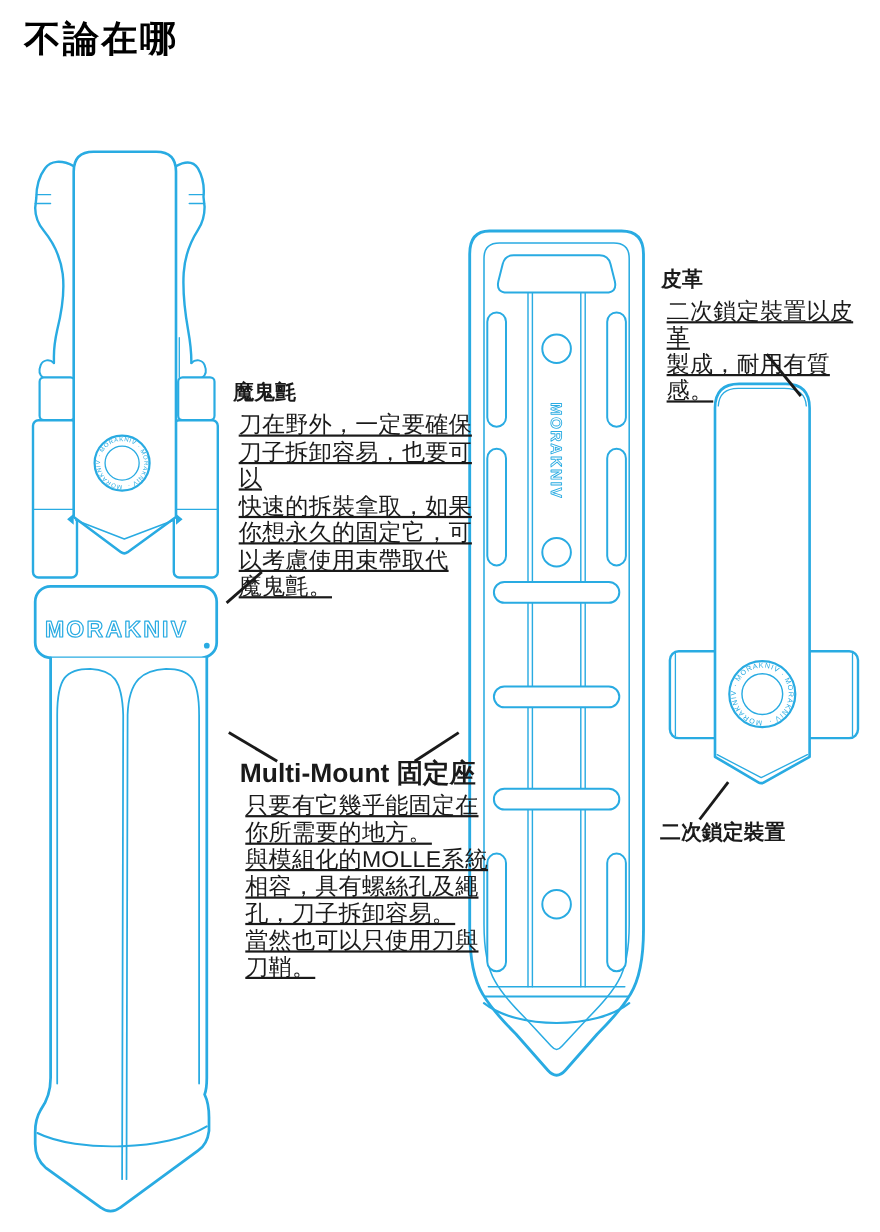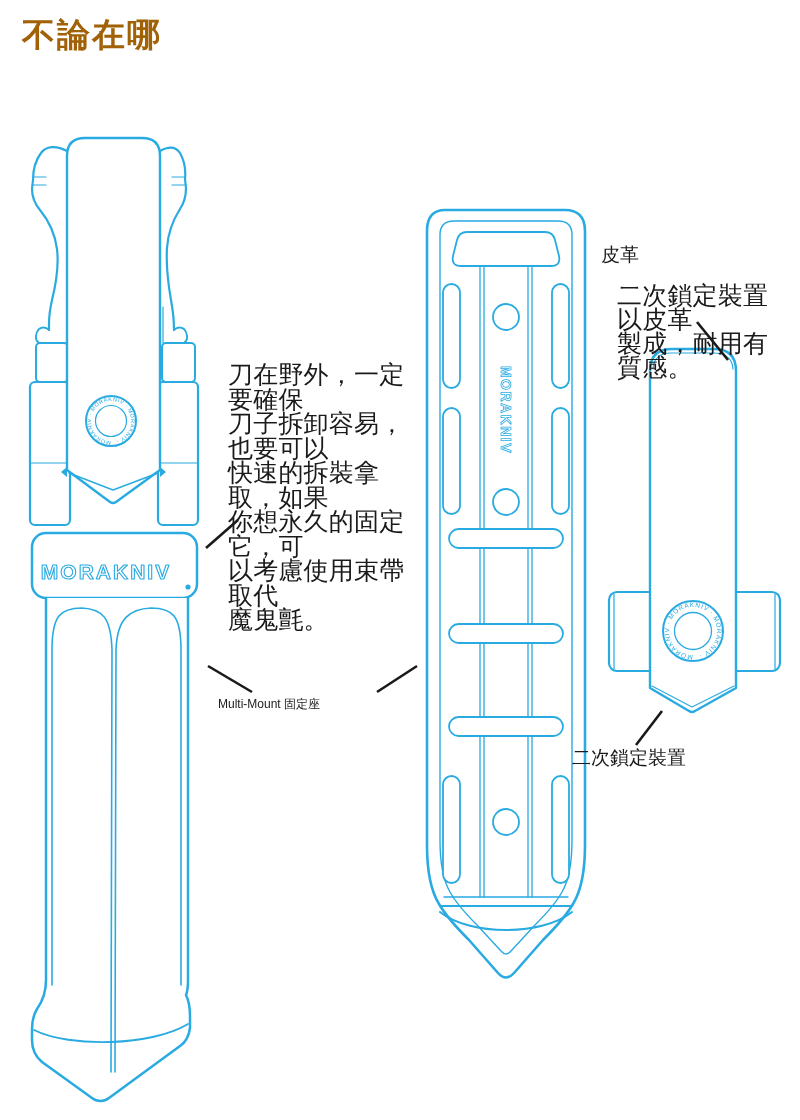--- a/index.html
+++ b/index.html
@@ -1,24 +1,24 @@
 <!DOCTYPE html>
 <html><head>
 <meta charset="utf-8">
 <style>
   html,body{margin:0;padding:0;background:#ffffff;}
   body{
     width:800px;height:1120px;position:relative;overflow:hidden;
     font-family:"Liberation Sans","DejaVu Sans",sans-serif;
     color:#1a1a1a;
   }
-  .heading{position:absolute;left:22px;top:12px;font-weight:900;font-size:33px;line-height:46px;letter-spacing:2px;color:#a16207;}
+  .heading{position:absolute;left:22px;top:12px;font-weight:900;font-size:33px;line-height:46px;letter-spacing:2px;color:#000000;}
   .ann{position:absolute;}
-  .ann-title{font-weight:normal;font-size:19px;line-height:24px;margin:0 0 3px 0;}
-  .ann-body{font-size:25px;line-height:24.5px;margin:16px;white-space:pre-line;letter-spacing:0.2px;}
+  .ann-title{font-weight:bold;font-size:19px;line-height:24px;margin:0 0 3px 0;}
+  .ann-body{font-size:21px;line-height:24.5px;margin:5px;white-space:pre-line;letter-spacing:0.2px;text-decoration:underline;}
   .illus{position:absolute;}
   .leader-overlay{position:absolute;left:0;top:0;pointer-events:none;}
   svg text{font-family:"Liberation Sans","DejaVu Sans",sans-serif;}
 </style>
 </head>
 <body>
 
 <div class="heading">
   <div>不論在哪</div>
 </div>
@@ -126,33 +126,41 @@
   <g stroke="#1a1a1a" stroke-width="2.6">
     <line x1="238" y1="520" x2="206" y2="548"></line>
     <line x1="208" y1="666" x2="252" y2="692"></line>
     <line x1="417" y1="666" x2="377" y2="692"></line>
     <line x1="697" y1="322" x2="728" y2="360"></line>
     <line x1="662" y1="711" x2="636" y2="745"></line>
   </g>
 </svg>
 
 <div class="ann" style="left:212px;top:346px;width:228px;">
+  <p class="ann-title">魔鬼氈</p>
   <p class="ann-body">刀在野外，一定要確保
 刀子拆卸容易，也要可以
 快速的拆裝拿取，如果
 你想永久的固定它，可
 以考慮使用束帶取代
 魔鬼氈。</p>
 </div>
 
 <div class="ann" style="left:218px;top:692px;width:232px;">
-  <p class="ann-title" style="font-size:12px;">Multi-Mount 固定座</p>
+  <p class="ann-title" style="font-size:24px;">Multi-Mount 固定座</p>
+  <p class="ann-body">只要有它幾乎能固定在
+你所需要的地方。
+與模組化的MOLLE系統
+相容，具有螺絲孔及繩
+孔，刀子拆卸容易。
+當然也可以只使用刀與
+刀鞘。</p>
 </div>
 
 <div class="ann" style="left:601px;top:243px;width:195px;">
   <p class="ann-title">皮革</p>
   <p class="ann-body" style="line-height:24px;">二次鎖定裝置以皮革
 製成，耐用有質感。</p>
 </div>
 
-<div class="ann" style="left:572px;top:746px;width:190px;">
+<div class="ann" style="left:600px;top:746px;width:190px;">
   <p class="ann-title">二次鎖定裝置</p>
 </div>
 
 </body></html>

